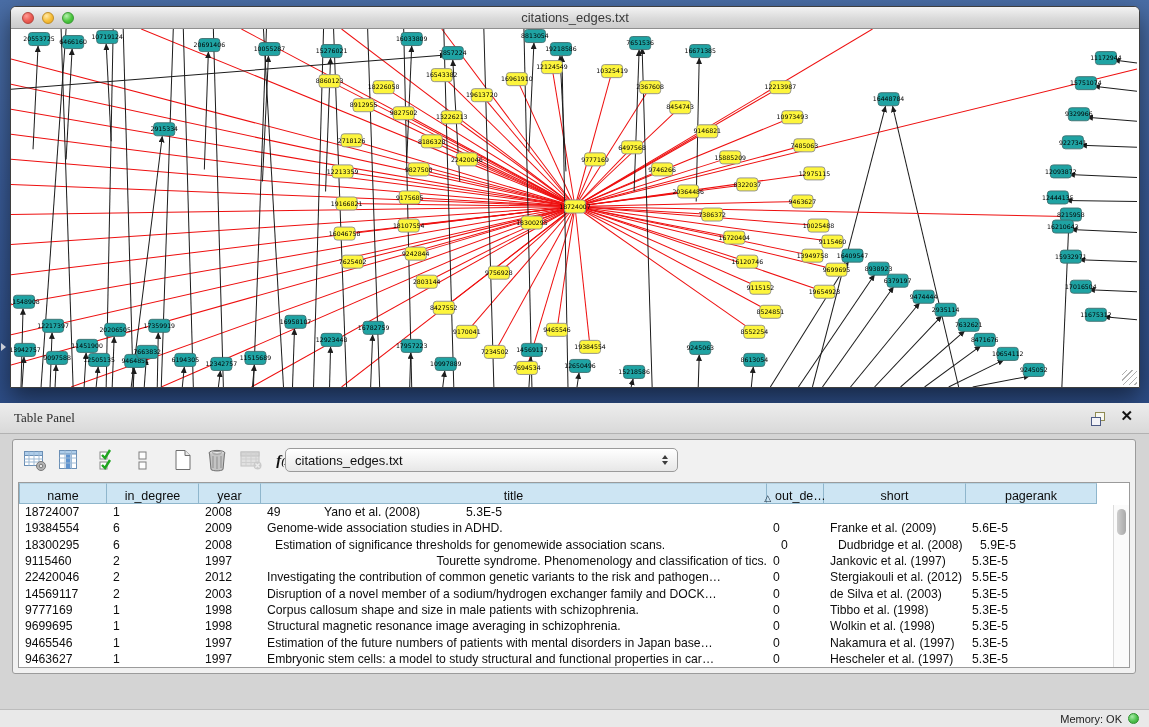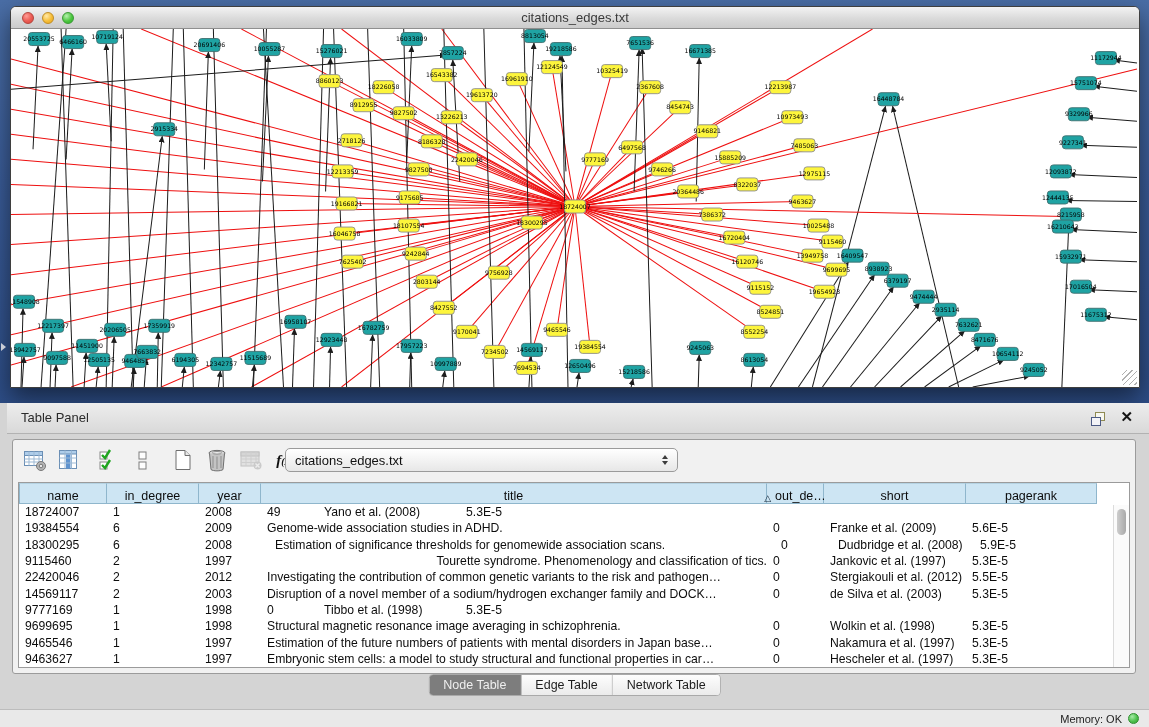--- a/index.html
+++ b/index.html
@@ -22,22 +22,22 @@
   .win-title{line-height:21px;text-align:center;font-size:13px;color:#3a3a3a;}
   .net-canvas{position:absolute;left:0;top:22px;right:0;bottom:0;background:#fff;overflow:hidden;}
   .net-canvas svg{width:100%;height:100%;display:block;}
   .grip{position:absolute;right:2px;bottom:2px;width:15px;height:15px;
     background:repeating-linear-gradient(135deg,transparent 0 3px,#b0b0b0 3px 4px);}
   .splitter-arrow{position:absolute;left:1px;top:343px;width:0;height:0;
     border:4px solid transparent;border-left:5px solid #c9cdd6;}
 
   
   .table-panel{position:absolute;left:0;top:403px;width:1149px;height:324px;background:#d4d4d4;}
-  .tp-header{position:absolute;left:7px;top:0;right:0;height:30px;
-    background:linear-gradient(180deg,#ededed,#d9d9d9);border-bottom:1px solid #b2b2b2;}
+  .tp-header{position:absolute;left:0;top:0;right:0;height:30px;
+    background:linear-gradient(180deg,#ededed,#d9d9d9);border-bottom:1px solid #b2b2b2;font-family:Liberation Serif, serif;}
   .tp-title{position:absolute;left:14px;top:7px;font-size:13px;color:#2b2b2b;}
   .tp-float{position:absolute;right:42px;top:8px;}
   .tp-close{position:absolute;right:16px;top:5px;font-size:15px;font-weight:bold;color:#141414;line-height:17px;}
 
   .tp-inner{position:absolute;left:12px;right:13px;top:36px;height:233px;
     background:#f1f1f1;border:1px solid #9b9b9b;border-radius:3px;}
   .toolbar{position:absolute;left:0;top:0;right:0;height:40px;display:flex;align-items:center;padding-left:8px;}
   .tbtn{width:27px;height:27px;margin-right:7px;display:flex;align-items:center;justify-content:center;}
   .tgap{width:6px;}
   .fx{font-family:"Liberation Serif",serif;font-size:15px;font-style:italic;font-weight:bold;color:#101010;}
@@ -645,20 +645,21 @@
             <div class="tcell" style="width: 62px;">2003</div>
             <div class="tcell" style="width: 506px;">Disruption of a novel member of a sodium/hydrogen exchanger family and DOCK…</div>
             <div class="tcell" style="width: 57px;">0</div>
             <div class="tcell" style="width: 142px;">de Silva et al. (2003)</div>
             <div class="tcell" style="width: 131px;">5.3E-5</div>
           </div>
           <div class="trow">
             <div class="tcell" style="width: 88px;">9777169</div>
             <div class="tcell" style="width: 92px;">1</div>
             <div class="tcell" style="width: 62px;">1998</div>
+            <div class="tcell" style="width: 506px;">Corpus callosum shape and size in male patients with schizophrenia.</div>
             <div class="tcell" style="width: 57px;">0</div>
             <div class="tcell" style="width: 142px;">Tibbo et al. (1998)</div>
             <div class="tcell" style="width: 131px;">5.3E-5</div>
           </div>
           <div class="trow">
             <div class="tcell" style="width: 88px;">9699695</div>
             <div class="tcell" style="width: 92px;">1</div>
             <div class="tcell" style="width: 62px;">1998</div>
             <div class="tcell" style="width: 506px;">Structural magnetic resonance image averaging in schizophrenia.</div>
             <div class="tcell" style="width: 57px;">0</div>
@@ -683,23 +684,18 @@
             <div class="tcell" style="width: 142px;">Hescheler et al. (1997)</div>
             <div class="tcell" style="width: 131px;">5.3E-5</div>
           </div>
         </div>
       <div class="vscroll">
         <div class="vthumb"></div>
       </div>
     </div>
   </div>
 
-  <div class="tabs">
-    <div class="tab selected">Node Table</div>
-    <div class="tab">Edge Table</div>
-    <div class="tab">Network Table</div>
-  </div>
 
   <div class="statusbar">
     <span>Memory: OK</span>
     <span class="memdot"></span>
   </div>
 </div>
 
 </body></html>

